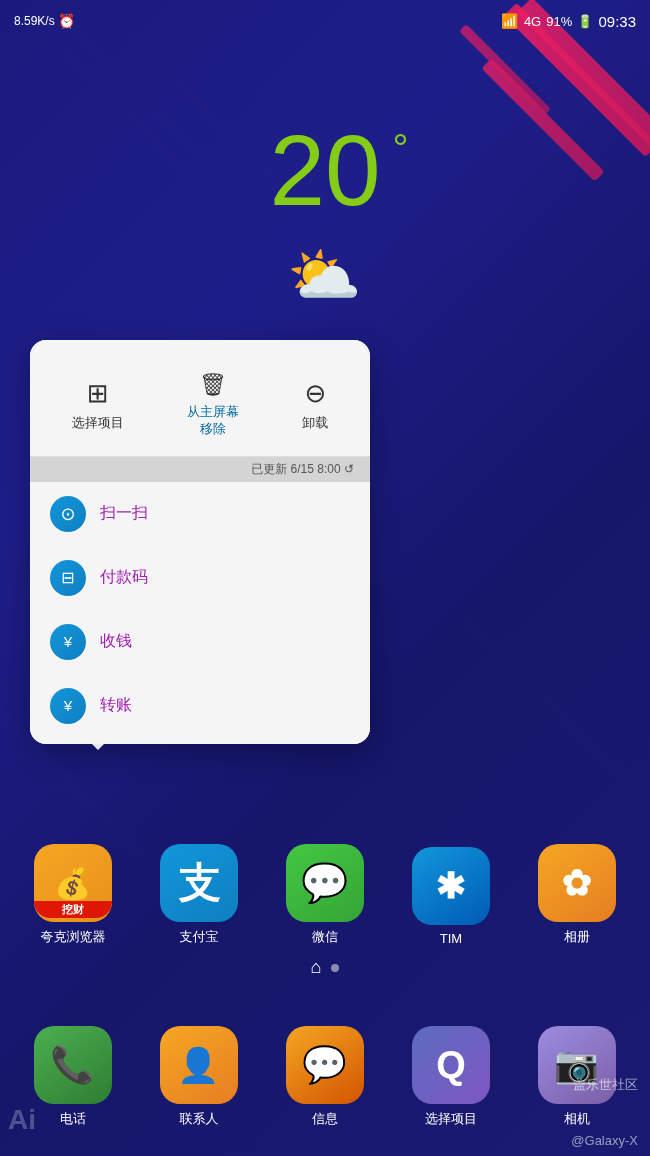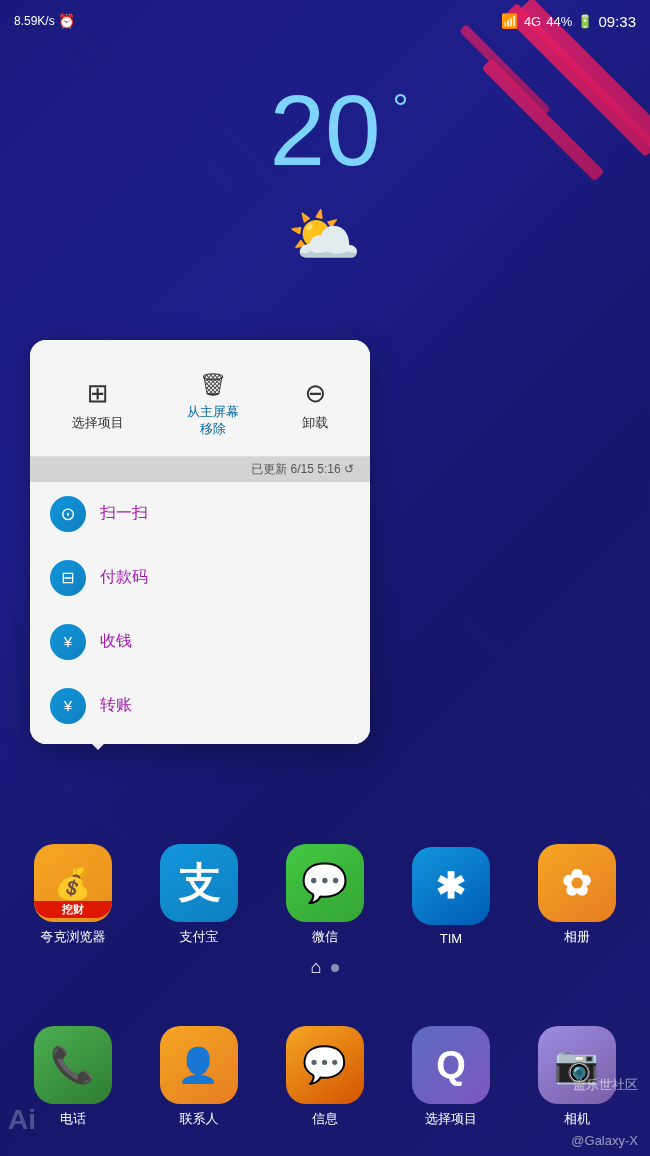--- a/index.html
+++ b/index.html
@@ -61,25 +61,26 @@
     .weather-area {
       position: absolute;
       top: 80px;
       left: 0;
       right: 0;
       display: flex;
       flex-direction: column;
       align-items: center;
     }
     .temperature {
-      color: #7dd3fc;
+      color: #84cc16;
       font-size: 100px;
       font-weight: 200;
       line-height: 1;
       position: relative;
+      margin-top: 40px;
     }
     .temp-degree {
       font-size: 40px;
       font-weight: 300;
       position: absolute;
       top: 8px;
       right: -28px;
     }
     .weather-icon {
       margin-top: 20px;
@@ -284,21 +285,21 @@
   <div class="stripe" style="width:6px;height:200px;top:700px;right:50px;opacity:0.07"></div>
 
   <div class="status-bar">
     <div class="status-left">
       <span style="font-size:12px;">8.59K/s</span>
       <span style="font-size:14px;">⏰</span>
     </div>
     <div class="status-right">
       <span style="font-size:14px;">📶</span>
       <span style="font-size:13px;">4G</span>
-      <span>44%</span>
+      <span>91%</span>
       <span>🔋</span>
       <span class="status-time">09:33</span>
     </div>
   </div>
 
   <div class="weather-area">
     <div class="temperature">
       <span>20</span><span class="temp-degree">°</span>
     </div>
     <div class="weather-icon">⛅</div>
@@ -316,21 +317,21 @@
           <span class="context-menu-item-icon" style="font-size:22px;">🗑</span>
           <span class="context-menu-item-label" style="font-size:13px;color:#0369a1;text-align:center;line-height:1.3;">从主屏幕<br>移除</span>
         </div>
         <div class="context-menu-item">
           <span class="context-menu-item-icon" style="font-size:26px;font-weight:300;">⊖</span>
           <span class="context-menu-item-label">卸载</span>
         </div>
       </div>
 
       <div style="background:rgba(180,180,180,0.5);padding:4px 16px;font-size:12px;color:#555;text-align:right;">
-        <span>已更新 6/15 5:16 ↺</span>
+        <span>已更新 6/15 8:00 ↺</span>
       </div>
 
       <div class="submenu-row">
         <div class="submenu-icon" style="background:linear-gradient(135deg,#1296db,#0e7fc0);">⊙</div>
         <span class="submenu-label">扫一扫</span>
       </div>
       <div class="submenu-row">
         <div class="submenu-icon" style="background:linear-gradient(135deg,#1296db,#0e7fc0);font-size:16px;">⊟</div>
         <span class="submenu-label">付款码</span>
       </div>

